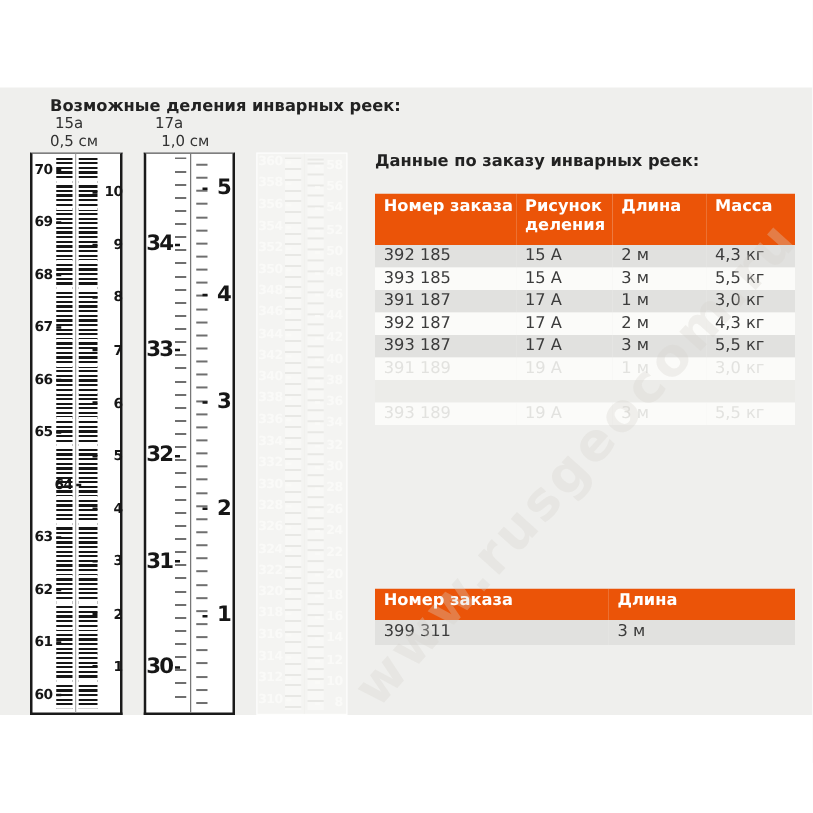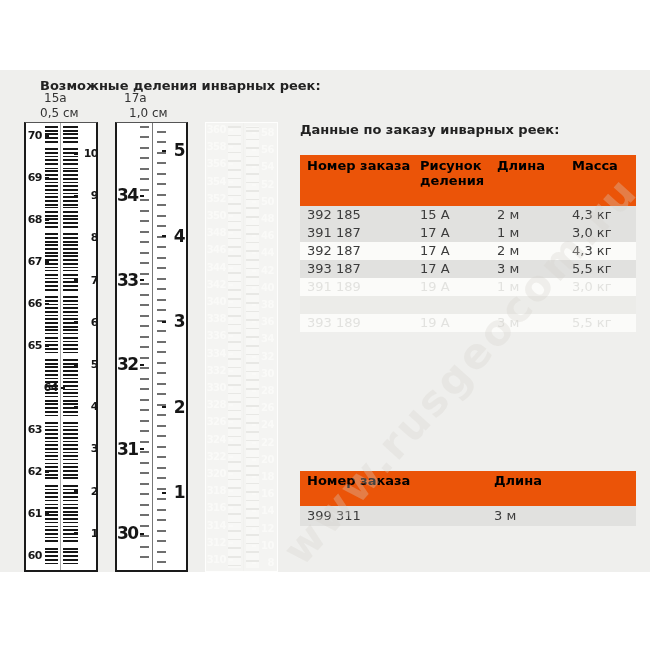--- a/index.html
+++ b/index.html
@@ -61,22 +61,22 @@
   .num.tiny  { font-size:10px; line-height:10px; letter-spacing:-0.5px; color:#fafaf8; }
   .num.nL::after  { content:""; position:absolute; right:-7px; top:50%; margin-top:-1px;
                     width:4px; height:2px; background:currentColor; }
   .num.nR::before { content:""; position:absolute; left:-8px; top:50%; margin-top:-1px;
                     width:4px; height:2px; background:currentColor; }
 
   
   table { position:absolute; border-collapse:collapse; table-layout:fixed; }
   #table1 { left:300px; top:155px; width:336px; }
   #table2 { left:300px; top:471px; width:336px; }
-  th { background:#EB5408; color:#000000; font-size:13px; font-weight:bold; text-align:left;
-       vertical-align:top; padding:3px 2px 18px 7px; box-sizing:border-box; }
+  th { background:#EB5408; color:#ffffff; font-size:13px; font-weight:bold; text-align:left;
+       vertical-align:top; padding:3px 2px 8px 7px; box-sizing:border-box; }
   #table1 th { height:36px; }
   #table2 th { height:22px; padding-top:2px; }
   td { font-size:13px; color:#3c3c3c; padding:0 2px 0 7px; box-sizing:border-box;
        white-space:nowrap; line-height:18px; }
   #table1 td { height:18px; }
   #table2 td { height:20px; line-height:20px; }
   tr.row-main td { background:#fbfbf9; }
   tr.row-alt  td { background:#e1e1df; }
   tr.ghost td     { background:#fbfbf9; color:#e2e2df; }
   tr.ghost-gap td { background:#ecece9; height:17px; }
@@ -221,20 +221,26 @@
           <th>Масса</th>
         </tr>
       </thead>
     <tbody>
         <tr class="row-alt">
           <td>392 185</td>
           <td>15 А</td>
           <td>2 м</td>
           <td>4,3 кг</td>
         </tr>
+        <tr class="row-main">
+          <td>393 185</td>
+          <td>15 А</td>
+          <td>3 м</td>
+          <td>5,5 кг</td>
+        </tr>
         <tr class="row-alt">
           <td>391 187</td>
           <td>17 А</td>
           <td>1 м</td>
           <td>3,0 кг</td>
         </tr>
         <tr class="row-main">
           <td>392 187</td>
           <td>17 А</td>
           <td>2 м</td>

